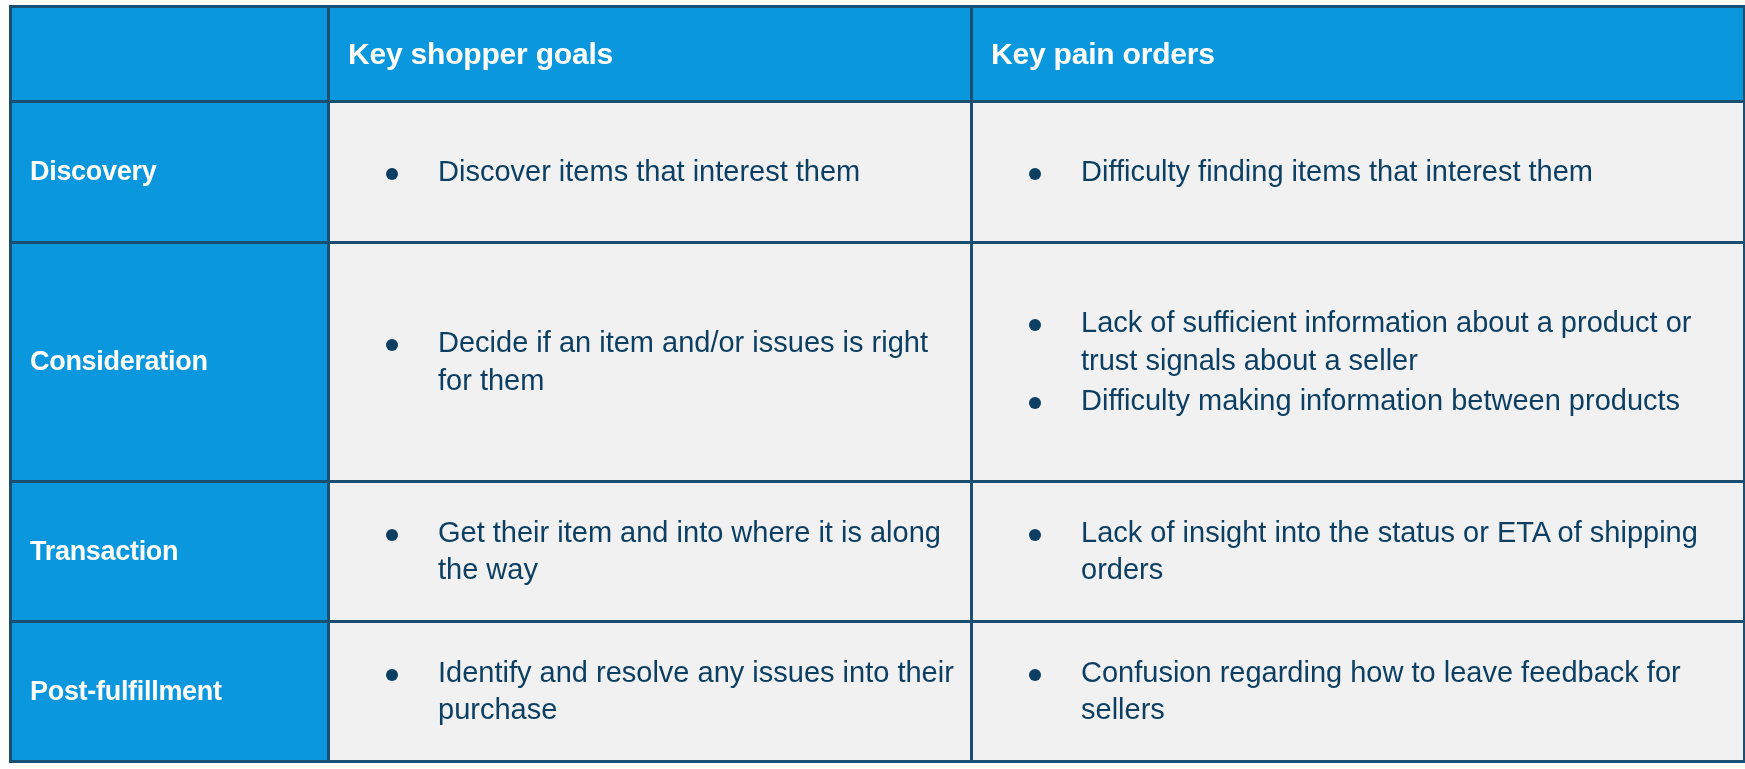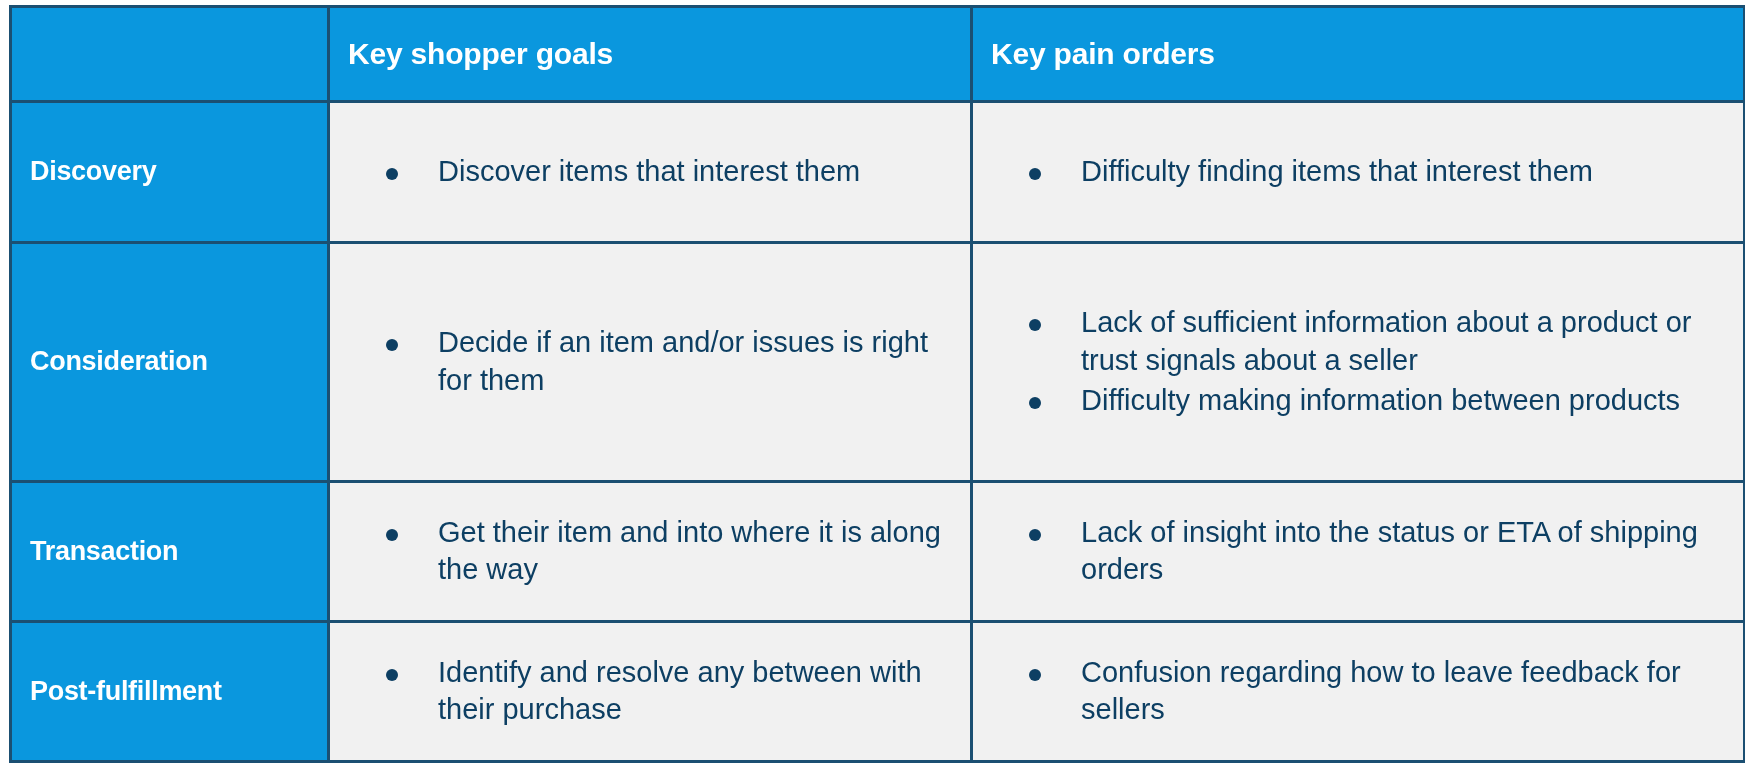--- a/index.html
+++ b/index.html
@@ -166,21 +166,21 @@
           </ul>
       </td>
     </tr>
 
     <tr class="row-postfulfillment">
       <td class="stage-cell">
         <div class="stage-label">Post-fulfillment</div>
       </td>
       <td class="content-cell">
         <ul class="bullets">
-            <li><span class="bullet-dot"></span><span>Identify and resolve any between with their purchase</span></li>
+            <li><span class="bullet-dot"></span><span>Identify and resolve any issues into their purchase</span></li>
           </ul>
       </td>
       <td class="content-cell">
         <ul class="bullets">
             <li><span class="bullet-dot"></span><span>Confusion regarding how to leave feedback for sellers</span></li>
           </ul>
       </td>
     </tr>
   </tbody>
 </table>

